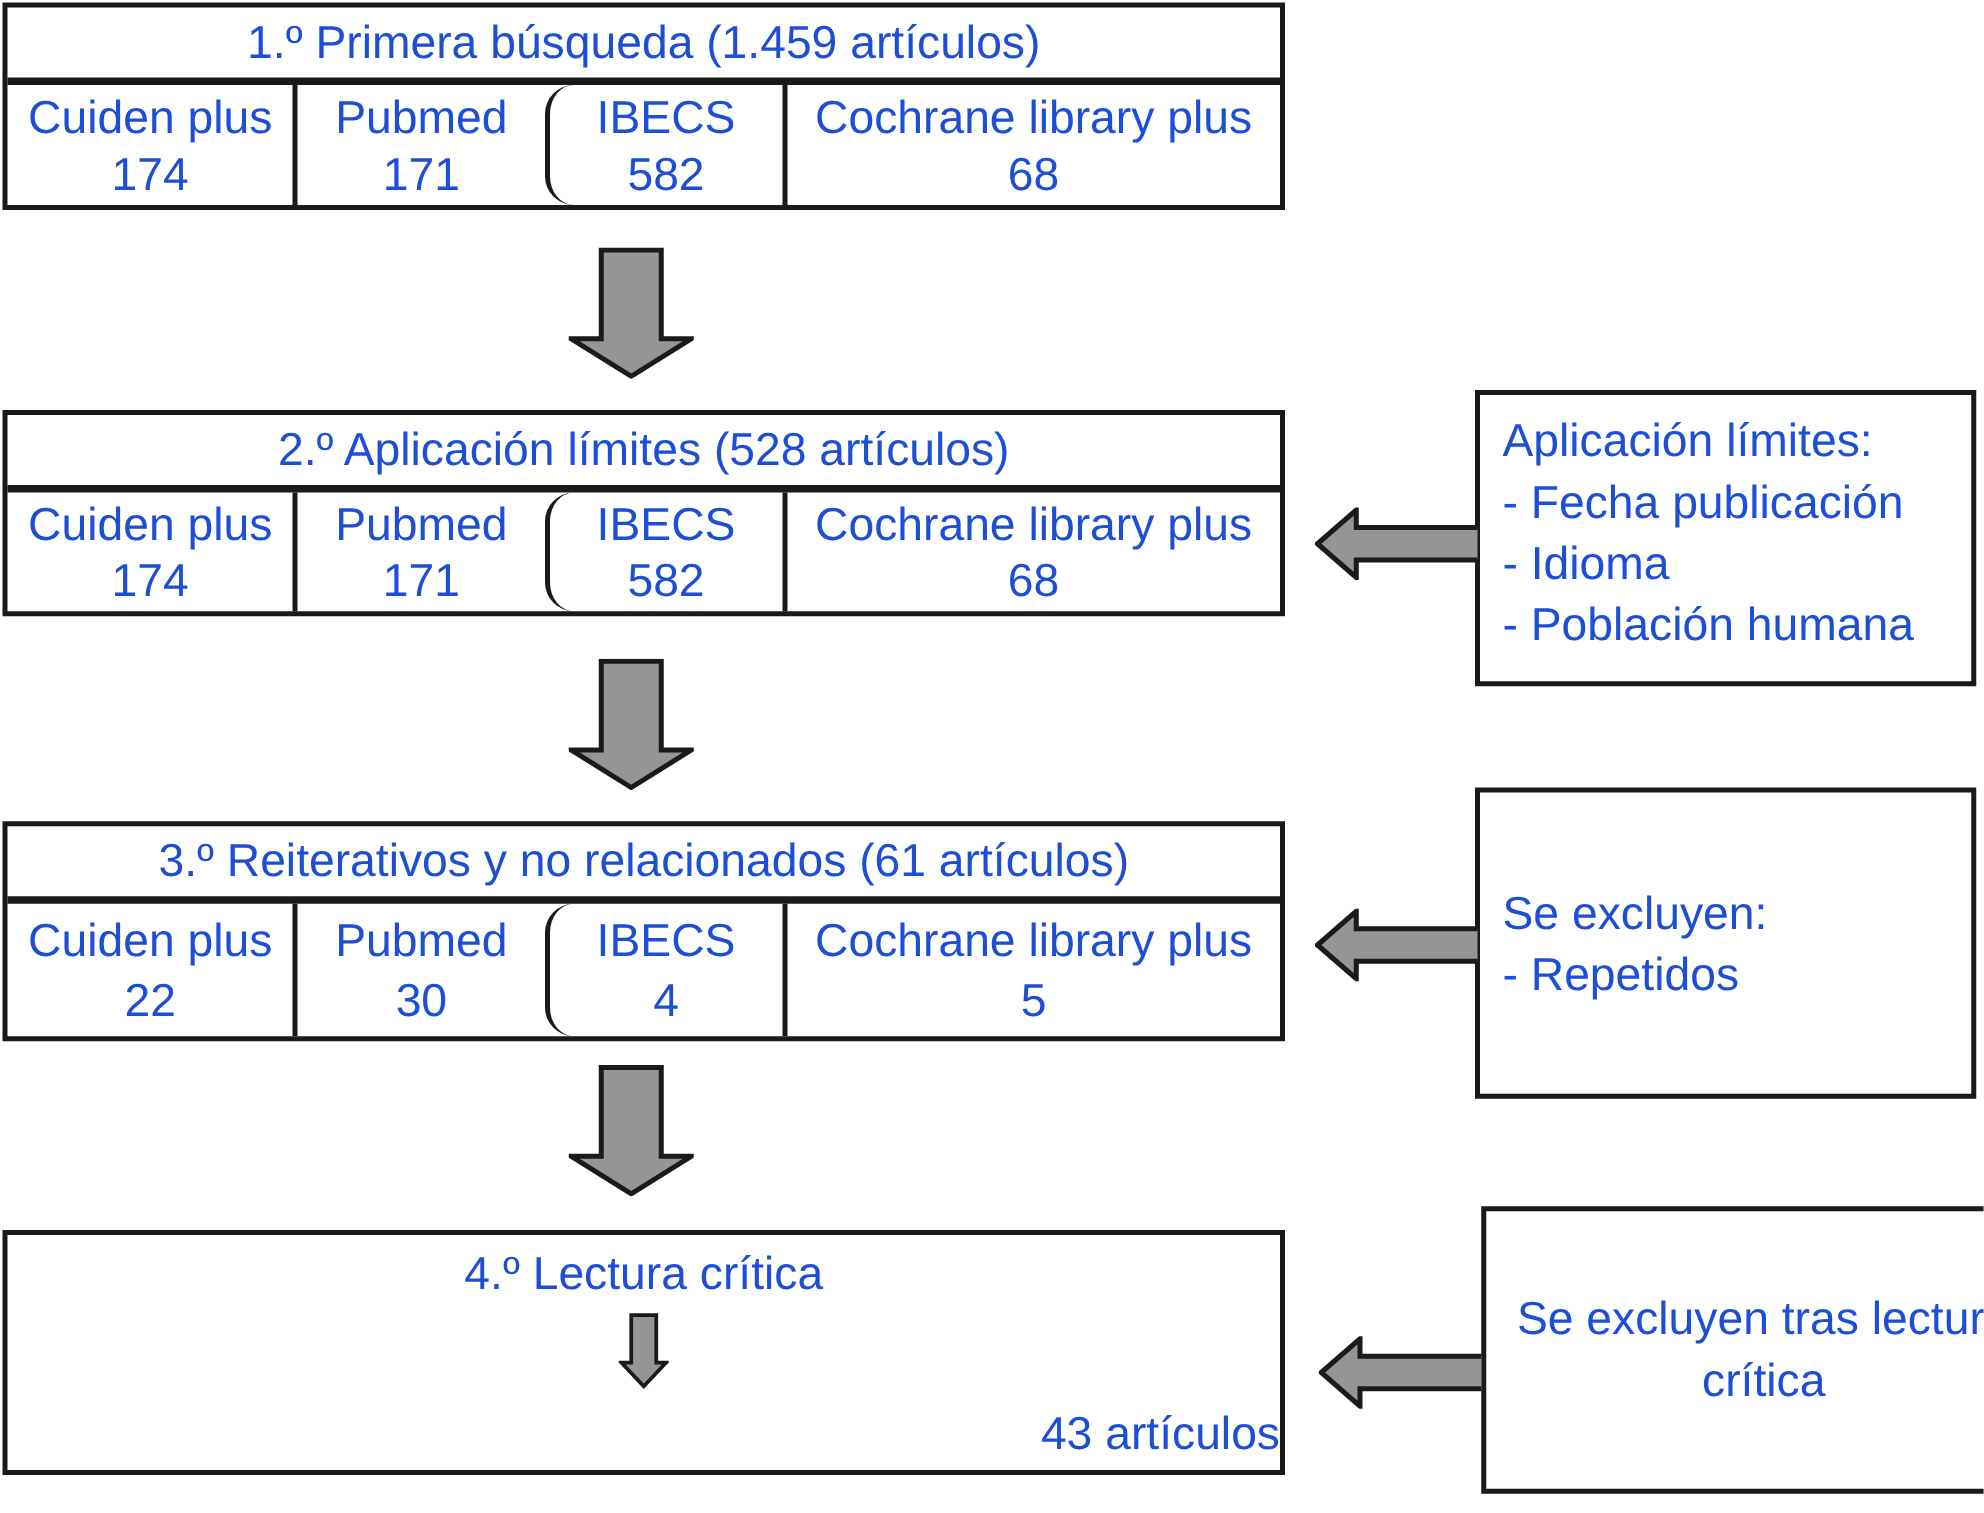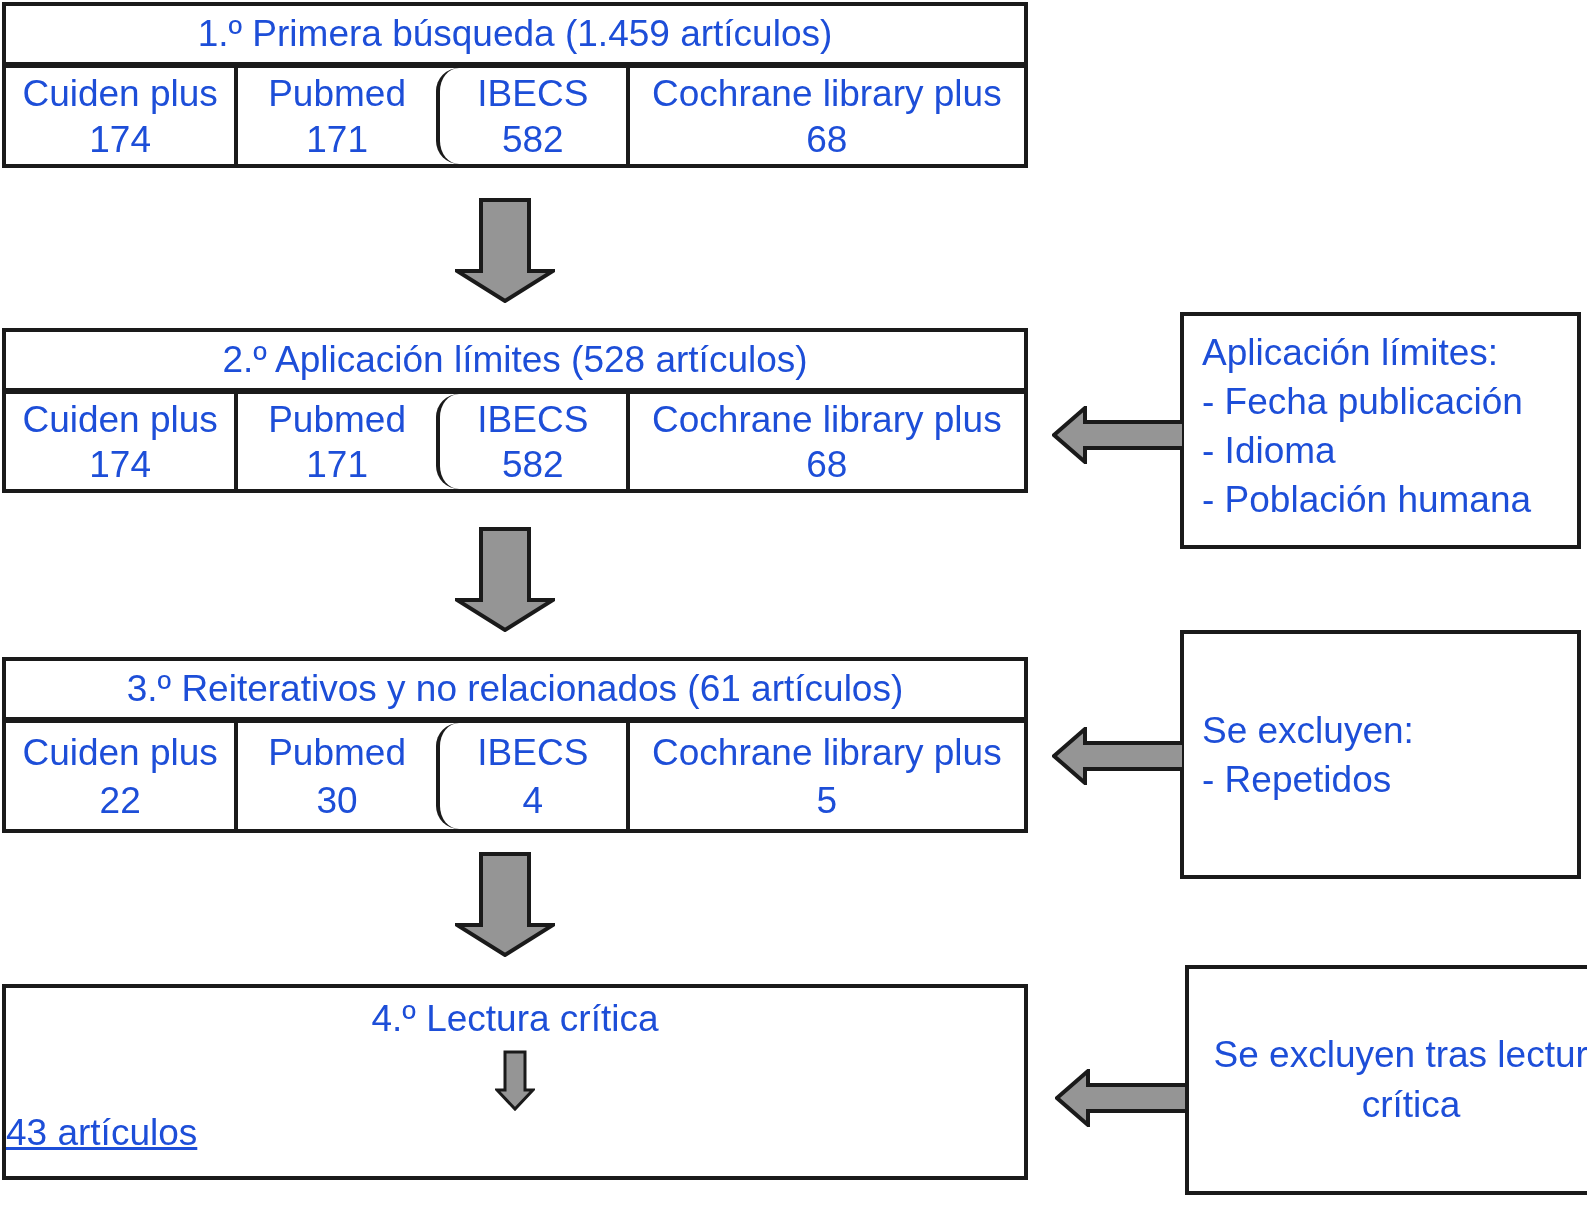--- a/index.html
+++ b/index.html
@@ -56,21 +56,21 @@
   }
   .side-text-center {
     display: flex;
     align-items: center;
     justify-content: center;
     text-align: center;
     line-height: 50px;
     padding: 0 24px;
   }
   .step4-title { position: absolute; top: 10px; left: 0; width: 100%; text-align: center; font-size: 37px; }
-  .step4-result { position: absolute; top: 124px; left: 0; width: 100%; text-align: left; font-size: 37px; text-decoration: underline; }
+  .step4-result { position: absolute; top: 138px; left: 0; width: 100%; text-align: right; font-size: 37px; }
   .small-arrow { position: absolute; left: 50%; transform: translateX(-50%); top: 62px; }
 </style>
 </head>
 <body>
 
 <div class="figure">
 
   <div class="box step-box" style="left:2px; top:2px; width:1026px; height:166px;">
     <div class="step-title">1.º Primera búsqueda (1.459 artículos)</div>
     <div class="step-table">

